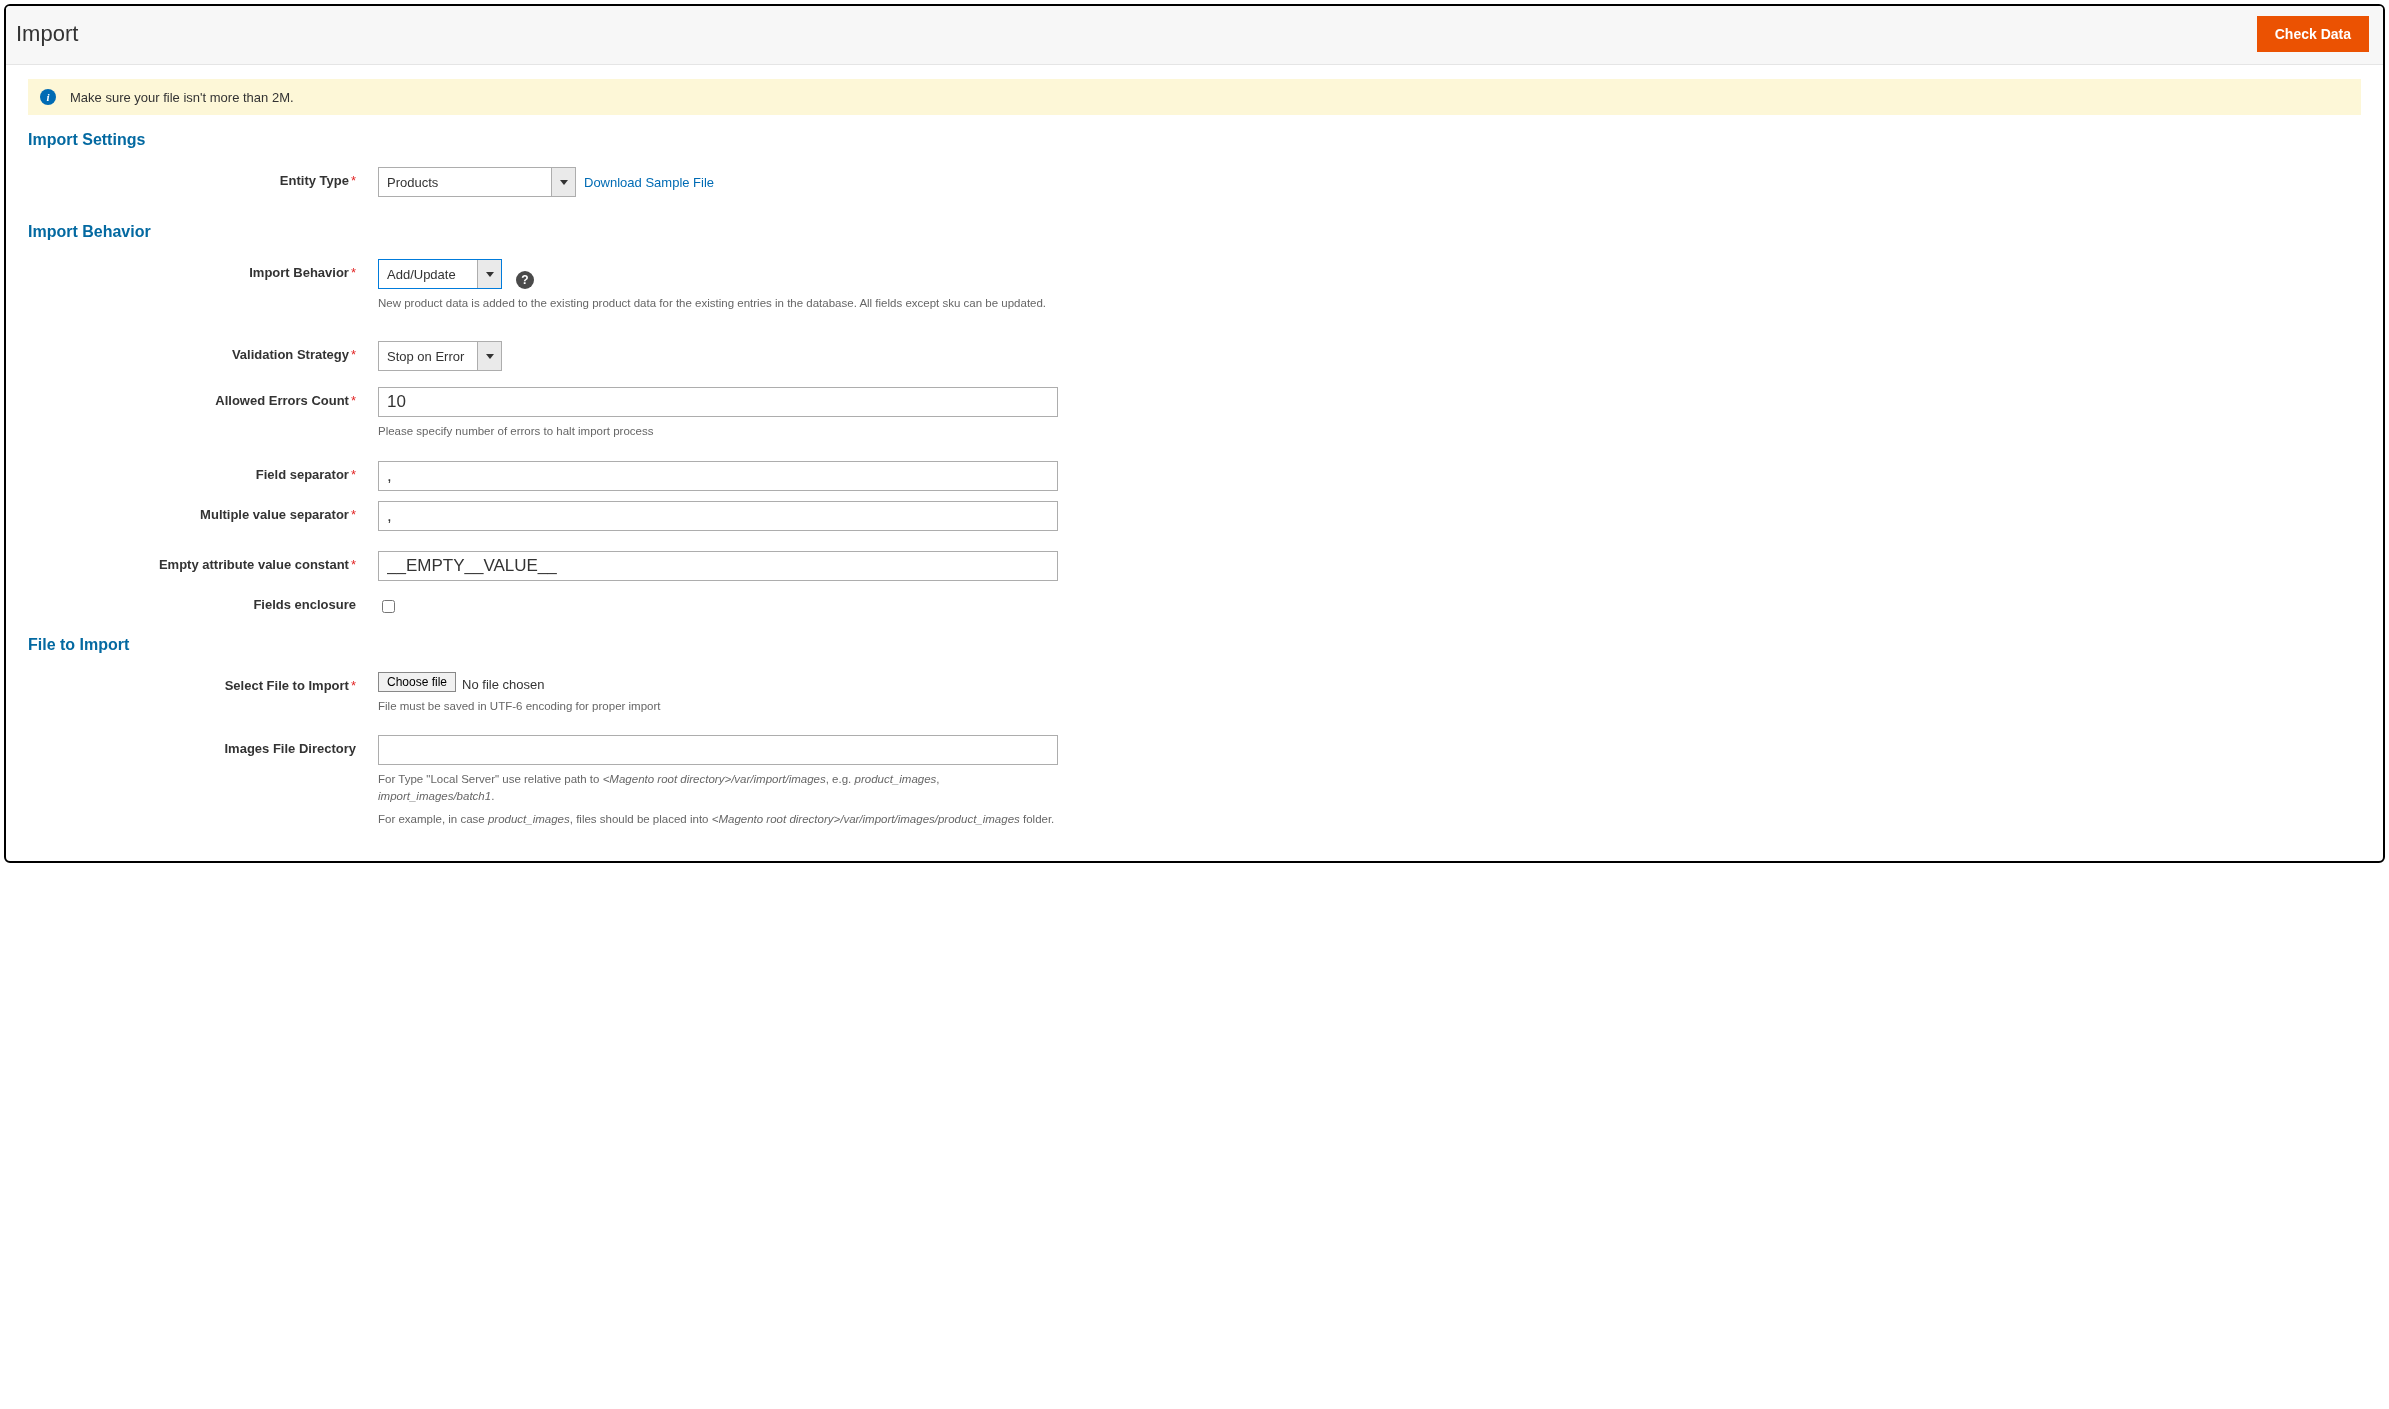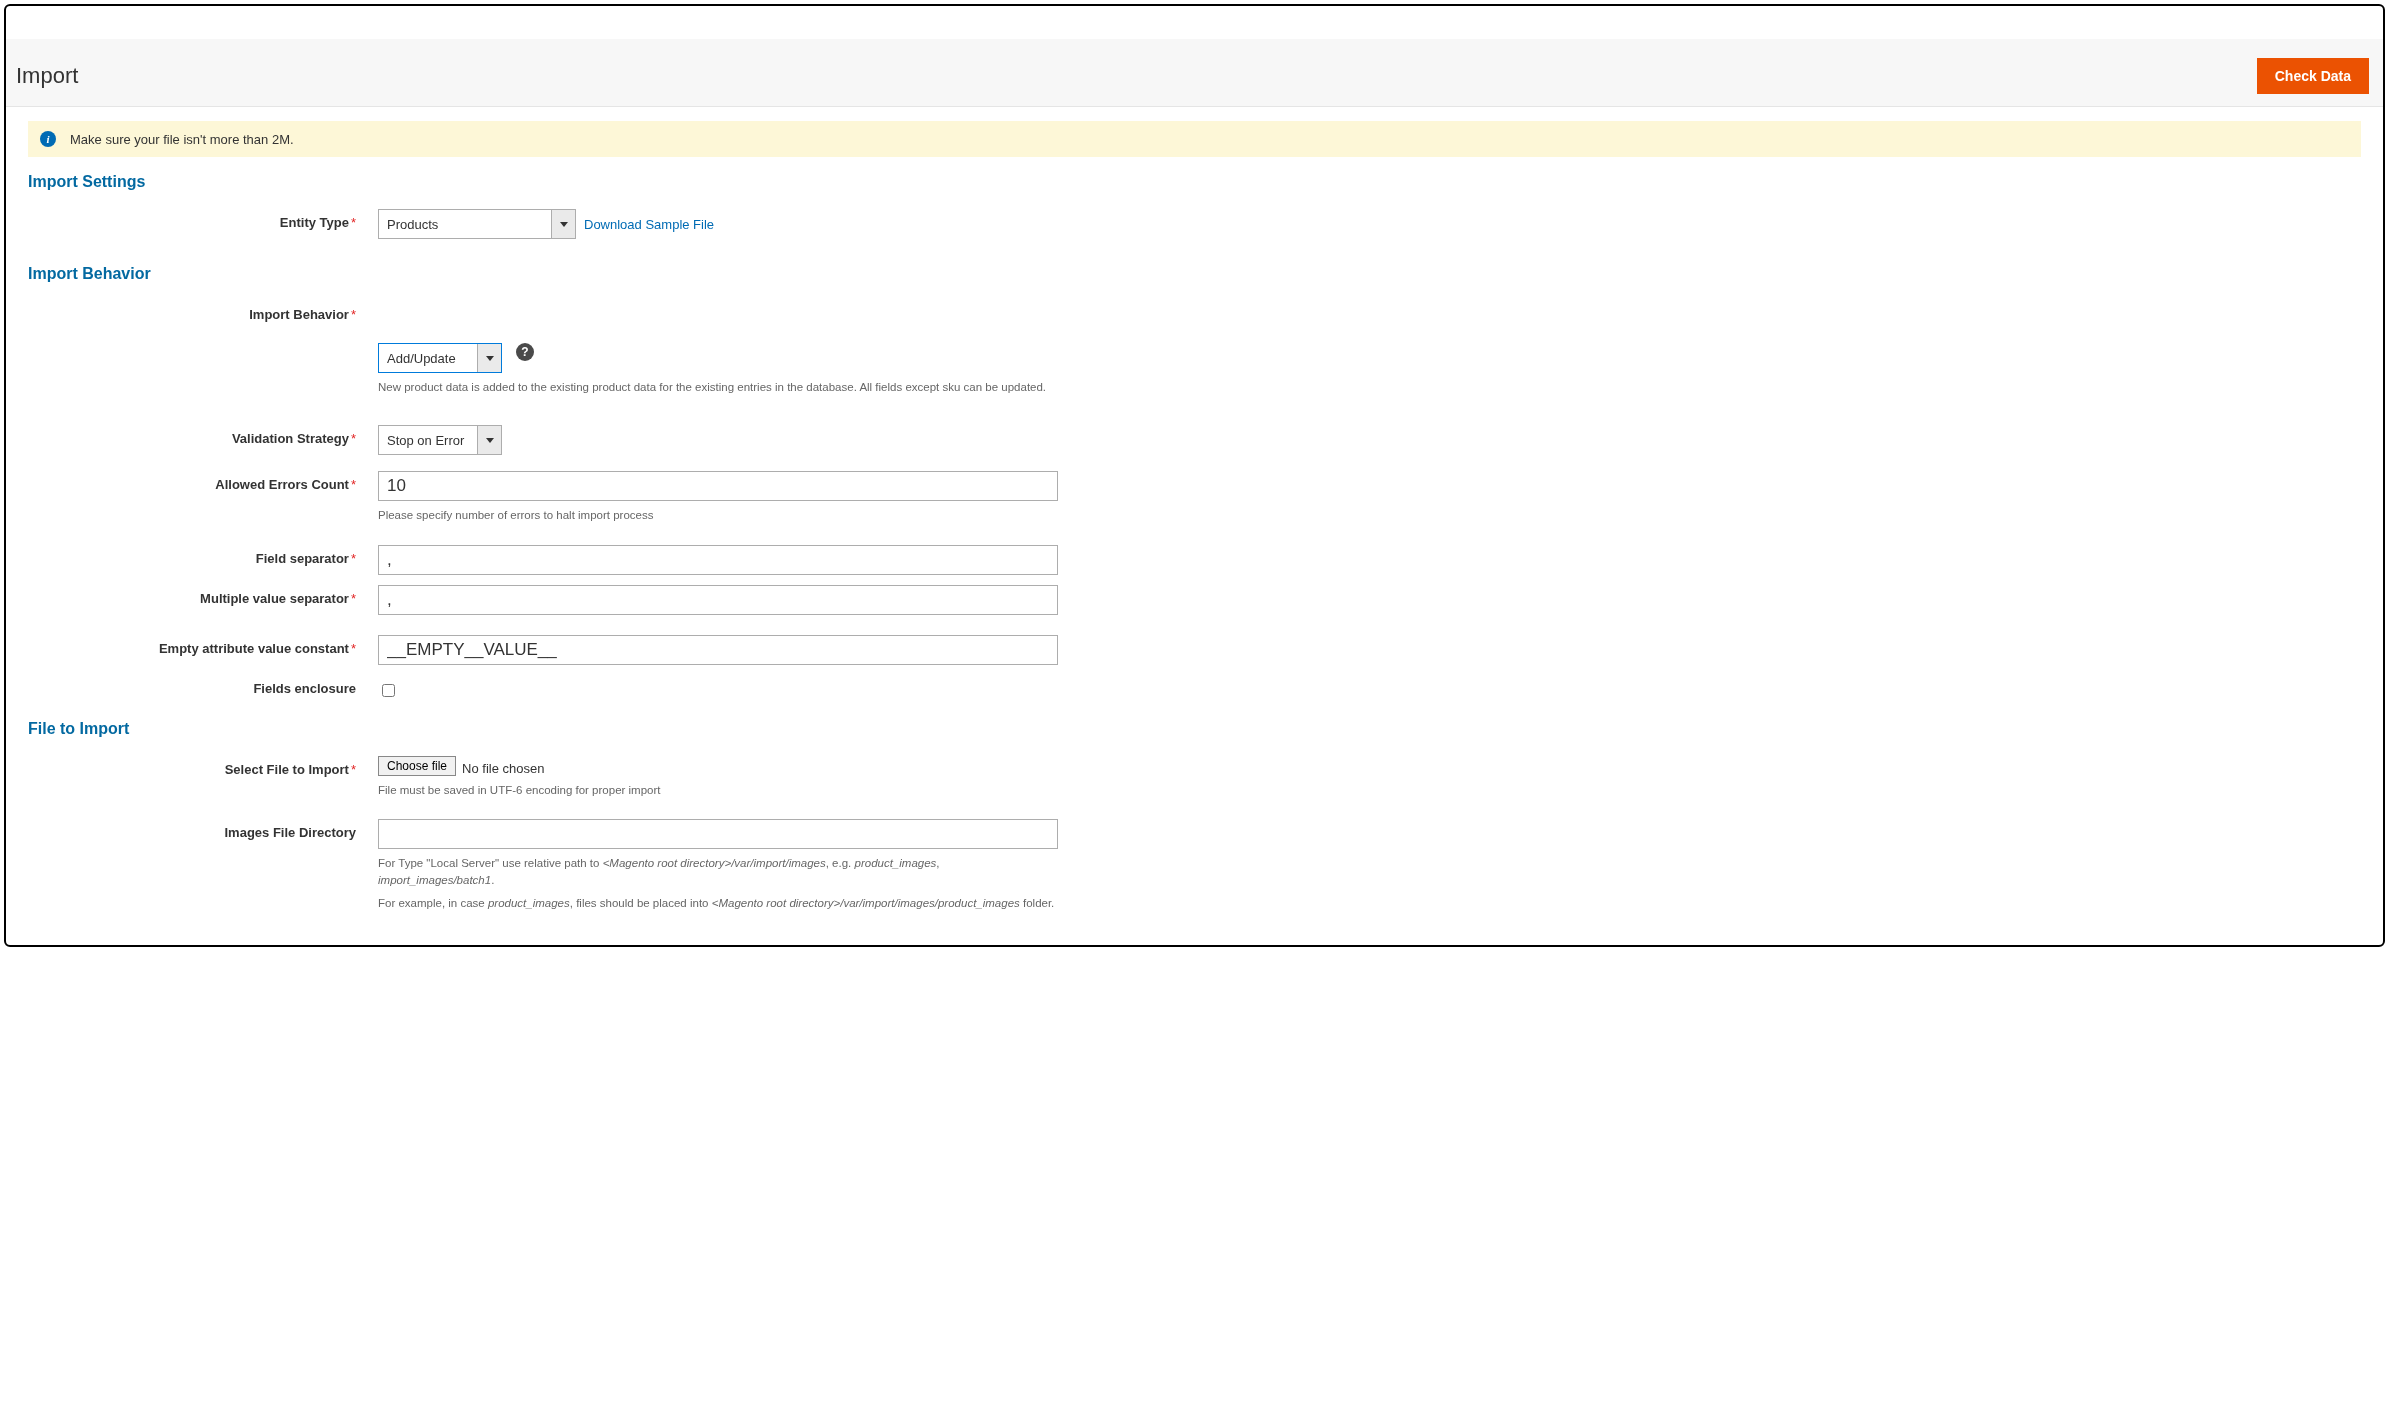--- a/index.html
+++ b/index.html
@@ -14,24 +14,23 @@
   .frame {
     border: 2px solid #000;
     border-radius: 6px;
     margin: 4px;
     overflow: hidden;
   }
   .header-bar {
     display: flex;
     justify-content: space-between;
     align-items: center;
-    padding: 19px 14px 12px 10px;
+    padding: 10px 14px 12px 10px;
     background: #f7f7f7;
     border-bottom: 1px solid #e5e5e5;
-    margin-top: 33px;
   }
   .page-title {
     font-size: 22px;
     font-weight: 400;
     color: #333;
   }
   .check-data-btn {
     background: #eb5202;
     color: #fff;
     border: none;
@@ -194,23 +193,22 @@
   }
   .file-status {
     font-size: 13px;
     color: #333;
   }
   .checkbox-input {
     margin-top: 9px;
   }
   .top-inline {
     display: flex;
-    align-items: flex-start;
+    align-items: flex-end;
     gap: 8px;
-    margin-top: 42px;
   }
 </style>
 </head>
 <body>
 
 <div class="frame">
 
   <div class="header-bar">
     <div class="page-title">Import</div>
     <button class="check-data-btn">Check Data</button>

